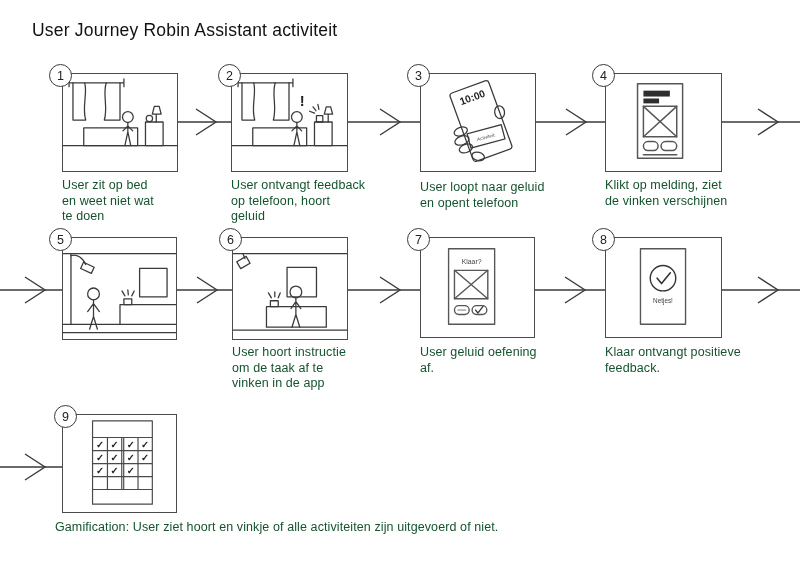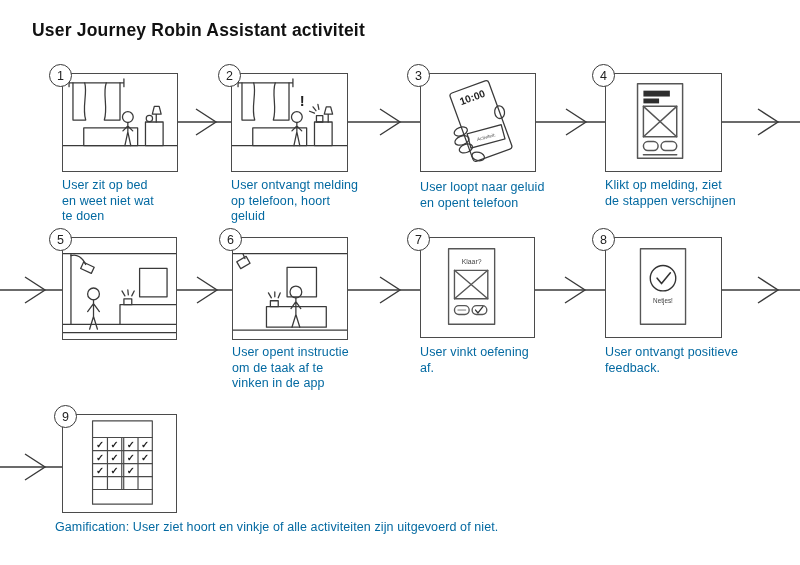--- a/index.html
+++ b/index.html
@@ -1,24 +1,24 @@
 <!DOCTYPE html>
 <html><head>
 <meta charset="utf-8">
 <style>
   html,body{margin:0;padding:0;}
   body{width:800px;height:565px;background:#fff;position:relative;overflow:hidden;
        font-family:"Liberation Sans",sans-serif;}
-  .title{position:absolute;left:32px;top:20px;font-size:17.5px;font-weight:bold;
+  .title{position:absolute;left:32px;top:20px;font-size:17.5px;font-weight:normal;
          color:#111;letter-spacing:.2px;}
   .box{position:absolute;border:1.6px solid #4b4b4b;background:#fff;box-sizing:border-box;}
   .num{position:absolute;width:23px;height:23px;border:1.5px solid #3a3a3a;border-radius:50%;
        background:#fff;z-index:2;display:flex;align-items:center;justify-content:center;
        font-size:12.5px;color:#222;box-sizing:border-box;}
-  .caption{position:absolute;font-size:12.5px;line-height:1.24;color:#0369a1;
+  .caption{position:absolute;font-size:12.5px;line-height:1.24;color:#14532d;
            white-space:pre-line;letter-spacing:.1px;}
   svg.scene{display:block;width:100%;height:100%;}
   .arrow{position:absolute;}
 </style>
 </head>
 <body>
 
 <div class="title">User Journey Robin Assistant activiteit</div>
 
 <div class="box" style="left:62px;top:73px;width:116px;height:99px">
@@ -85,21 +85,21 @@
           <path d="M84,40 l-5,-2 M85.5,37.5 l-3,-4 M88.5,36 l-1,-5"></path>
         </g>
       <g>
           <path d="M98,49 V41 M94,41 L96,33.5 H100.5 L102.5,41 Z"></path>
         </g>
       <path d="M0,73 H117"></path>
     </g>
   </svg>
 </div>
 <div class="num" style="left:218px;top:64px">2</div>
-<div class="caption" style="left:231px;top:178px">User ontvangt melding
+<div class="caption" style="left:231px;top:178px">User ontvangt feedback
 op telefoon, hoort
 geluid</div>
 
 <svg class="arrow" style="left:348px;top:107px" width="72" height="30">
   <g stroke="#3a3a3a" stroke-width="1.4" fill="none">
       <line x1="0" y1="15" x2="72" y2="15"></line>
       <polyline points="32,2 52,15 32,28"></polyline>
     </g>
 </svg>
 
@@ -150,21 +150,21 @@
       <g>
         <rect x="38" y="69" width="15" height="9" rx="4.5"></rect>
           <rect x="56" y="69" width="16" height="9" rx="4.5"></rect>
       </g>
       <path d="M38,82.5 H72"></path>
     </g>
   </svg>
 </div>
 <div class="num" style="left:592px;top:64px">4</div>
 <div class="caption" style="left:605px;top:178px">Klikt op melding, ziet
-de stappen verschijnen</div>
+de vinken verschijnen</div>
 
 <svg class="arrow" style="left:722px;top:107px" width="78" height="30">
   <g stroke="#3a3a3a" stroke-width="1.4" fill="none">
       <line x1="0" y1="15" x2="78" y2="15"></line>
       <polyline points="36,2 56,15 36,28"></polyline>
     </g>
 </svg>
 
 <svg class="arrow" style="left:0px;top:275px" width="62" height="30">
   <g stroke="#3a3a3a" stroke-width="1.4" fill="none">
@@ -225,21 +225,21 @@
         </g>
       <g>
         <circle cx="64" cy="55" r="6"></circle>
         <path d="M64,61 V78 M64,65 L59,72 M64,65 L69,72 M64,78 L60,91 M64,78 L68,91"></path>
       </g>
       <path d="M0,94 H116"></path>
     </g>
   </svg>
 </div>
 <div class="num" style="left:219px;top:228px">6</div>
-<div class="caption" style="left:232px;top:345px">User opent instructie
+<div class="caption" style="left:232px;top:345px">User hoort instructie
 om de taak af te
 vinken in de app</div>
 
 <svg class="arrow" style="left:348px;top:275px" width="72" height="30">
   <g stroke="#3a3a3a" stroke-width="1.4" fill="none">
       <line x1="0" y1="15" x2="72" y2="15"></line>
       <polyline points="32,2 52,15 32,28"></polyline>
     </g>
 </svg>
 
@@ -257,21 +257,21 @@
           <path d="M37.5,73.5 h8" stroke-width="0.8"></path>
       </g>
       <g>
         <rect x="52" y="69" width="15" height="9" rx="4.5"></rect>
         <path d="M55.5,73.5 l2.5,3 l5,-6.5" stroke="#333" stroke-width="1.3"></path>
       </g>
     </g>
   </svg>
 </div>
 <div class="num" style="left:407px;top:228px">7</div>
-<div class="caption" style="left:420px;top:345px">User vinkt oefening
+<div class="caption" style="left:420px;top:345px">User geluid oefening
 af.</div>
 
 <svg class="arrow" style="left:535px;top:275px" width="70" height="30">
   <g stroke="#3a3a3a" stroke-width="1.4" fill="none">
       <line x1="0" y1="15" x2="70" y2="15"></line>
       <polyline points="30,2 50,15 30,28"></polyline>
     </g>
 </svg>
 
 <div class="box" style="left:605px;top:237px;width:117px;height:101px">
@@ -280,21 +280,21 @@
       <rect x="35" y="11" width="46" height="77"></rect>
       <g>
         <circle cx="58" cy="41" r="13" stroke="#333"></circle>
         <path d="M52,41 l4.5,5.5 l9,-11" stroke="#333" stroke-width="1.6"></path>
       </g>
       <text x="58" y="66" font-size="6.5" fill="#444" stroke="none" text-anchor="middle">Netjes!</text>
     </g>
   </svg>
 </div>
 <div class="num" style="left:592px;top:228px">8</div>
-<div class="caption" style="left:605px;top:345px">User ontvangt positieve
+<div class="caption" style="left:605px;top:345px">Klaar ontvangt positieve
 feedback.</div>
 
 <svg class="arrow" style="left:722px;top:275px" width="78" height="30">
   <g stroke="#3a3a3a" stroke-width="1.4" fill="none">
       <line x1="0" y1="15" x2="78" y2="15"></line>
       <polyline points="36,2 56,15 36,28"></polyline>
     </g>
 </svg>
 
 <svg class="arrow" style="left:0px;top:452px" width="62" height="30">

